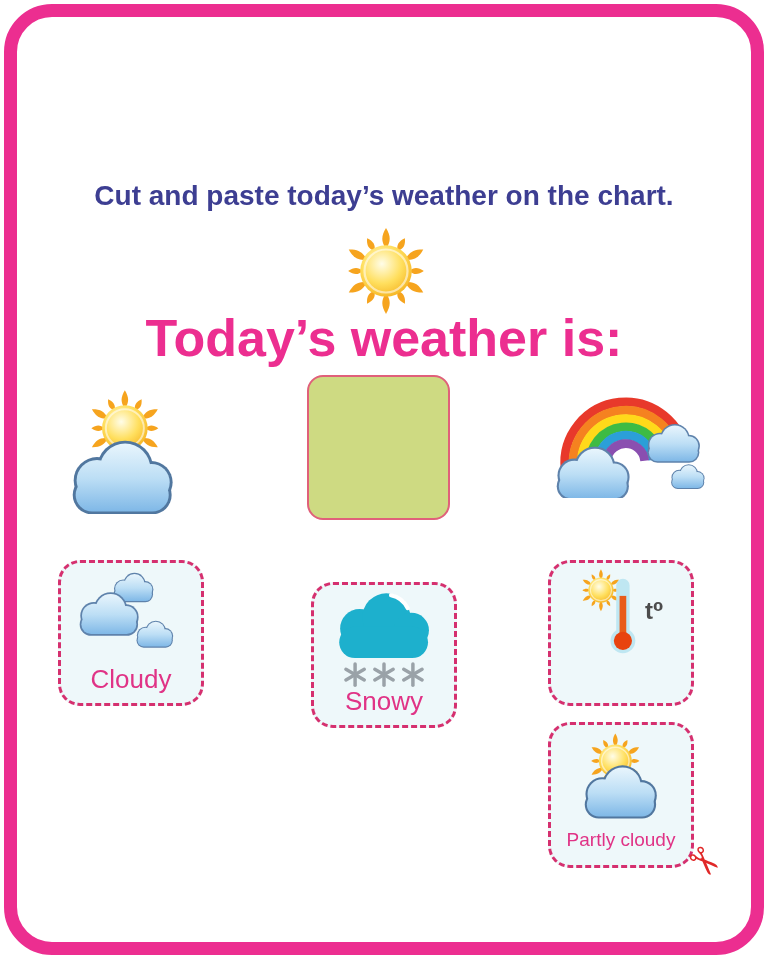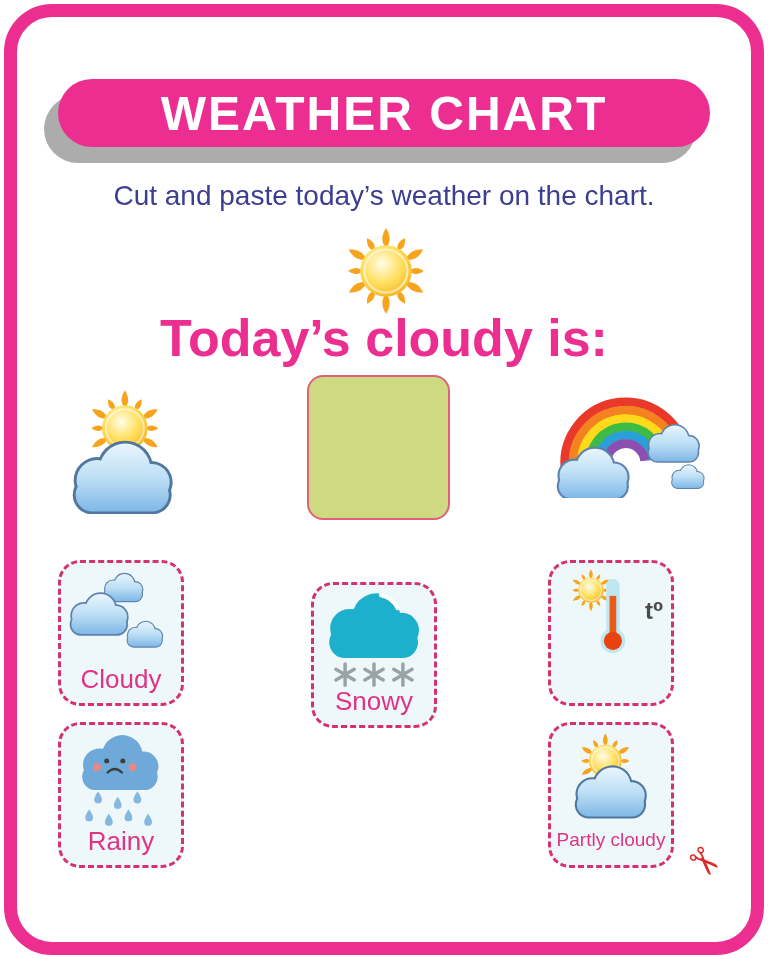--- a/index.html
+++ b/index.html
@@ -9,33 +9,33 @@
   .frame { position:absolute; left:4px; top:4px; right:4px; bottom:4px;
            border:13px solid #ec2e90; border-radius:48px; pointer-events:none; }
 
   .banner { position:absolute; left:58px; top:79px; width:652px; height:68px;
             background:#ec2e90; border-radius:36px;
             box-shadow:-14px 16px 0 #acacac;
             display:flex; align-items:center; justify-content:center; }
   .banner .title { color:#ffffff; font-weight:bold; font-size:48px; letter-spacing:2px; }
 
   .instruction { position:absolute; left:0; top:180px; width:768px; text-align:center;
-                 color:#3d3e92; font-weight:normal; font-size:28px; }
+                 color:#3d3e92; font-weight:bold; font-size:28px; }
 
   .sun-top { position:absolute; left:343px; top:228px; }
 
   .heading { position:absolute; left:0; top:308px; width:768px; text-align:center;
              color:#ec2e90; font-weight:bold; font-size:52px; }
 
   .deco-left { position:absolute; left:64px; top:388px; }
   .paste-box { position:absolute; left:307px; top:375px; width:143px; height:145px;
                background:#ceda82; border:2px solid #e0607a; border-radius:16px; }
   .deco-rainbow { position:absolute; left:548px; top:388px; }
 
-  .card { position:absolute; width:126px; height:146px; background:#eef8fa;
+  .card { position:absolute; width:146px; height:146px; background:#eef8fa;
           border:3px dashed #d5306f; border-radius:22px; }
   .card .icon-wrap { position:absolute; left:0; top:0; width:100%; height:104px;
                      display:flex; align-items:center; justify-content:center; }
   .card .label { position:absolute; left:0; bottom:8px; width:100%; text-align:center;
                  color:#e03386; font-weight:normal; font-size:26px; }
   .card .label.small { font-size:19px; bottom:14px; }
   .r1 { top:560px; } .r2 { top:722px; }
   .c1 { left:58px; } .c2 { left:311px;margin-top:22px; } .c3 { left:548px; }
 
   .t0 { position:absolute; left:94px; top:34px; color:#4c4c4c; font-weight:bold; font-size:24px; }
@@ -92,31 +92,28 @@
       </g>
       <circle cx="50" cy="50" r="30" fill="url(#gSun)"></circle>
       <circle cx="50" cy="50" r="25" fill="none" stroke="#ffffff" stroke-opacity="0.55" stroke-width="2.6"></circle>
     </g>
   </defs>
 </svg>
 
 <div class="page">
   <div class="frame"></div>
 
-  <div class="banner">
-    <div class="title">WEATHER CHART</div>
-  </div>
 
   <div class="instruction">Cut and paste today’s weather on the chart.</div>
 
   <svg class="sun-top" width="86" height="86" viewBox="0 0 100 100">
     <use href="#sunFlame"></use>
   </svg>
 
-  <div class="heading">Today’s cloudy is:</div>
+  <div class="heading">Today’s weather is:</div>
 
   <svg class="deco-left" width="116" height="126" viewBox="0 0 122 132">
     <use href="#sunFlame" transform="translate(24,2) scale(0.8)"></use>
     <g transform="translate(0,50) scale(1.02)">
       <use href="#cloudGeoO" fill="#51779f"></use>
       <use href="#cloudGeo" fill="url(#gCloud)"></use>
     </g>
   </svg>
 
   <div class="paste-box"></div>
@@ -187,42 +184,20 @@
         <use href="#sunFlame" transform="translate(2,2) scale(0.44)"></use>
         <rect x="40" y="12" width="14" height="60" rx="7" fill="#bfe7f2"></rect>
         <circle cx="47" cy="77" r="13" fill="#bfe7f2"></circle>
         <rect x="43.5" y="30" width="7" height="46" fill="#e85c1a"></rect>
         <circle cx="47" cy="77" r="9.5" fill="#e8430f"></circle>
       </svg>
       <span class="t0">t⁰</span>
     </div>
   </div>
 
-  <div class="card r2 c1">
-    <div class="icon-wrap">
-      <svg width="100" height="106" viewBox="0 0 112 112">
-        <use href="#cloudGeo" fill="#6fa9da" transform="translate(2,2) scale(0.88)"></use>
-        <circle cx="40" cy="38" r="2.8" fill="#3d3d3d"></circle>
-        <circle cx="58" cy="38" r="2.8" fill="#3d3d3d"></circle>
-        <path d="M41 51 Q49 43 57 51" stroke="#3d3d3d" stroke-width="2.6" fill="none" stroke-linecap="round"></path>
-        <circle cx="29" cy="45" r="4.4" fill="#e98787"></circle>
-        <circle cx="69" cy="45" r="4.4" fill="#e98787"></circle>
-        <g fill="#85b8e1">
-          <path d="M7 0 C7 0 14 10 14 15 A7 7 0 1 1 0 15 C0 10 7 0 7 0 Z" transform="translate(26,72) scale(0.62)"></path>
-          <path d="M7 0 C7 0 14 10 14 15 A7 7 0 1 1 0 15 C0 10 7 0 7 0 Z" transform="translate(48,78) scale(0.62)"></path>
-          <path d="M7 0 C7 0 14 10 14 15 A7 7 0 1 1 0 15 C0 10 7 0 7 0 Z" transform="translate(70,72) scale(0.62)"></path>
-          <path d="M7 0 C7 0 14 10 14 15 A7 7 0 1 1 0 15 C0 10 7 0 7 0 Z" transform="translate(16,92) scale(0.62)"></path>
-          <path d="M7 0 C7 0 14 10 14 15 A7 7 0 1 1 0 15 C0 10 7 0 7 0 Z" transform="translate(38,97) scale(0.62)"></path>
-          <path d="M7 0 C7 0 14 10 14 15 A7 7 0 1 1 0 15 C0 10 7 0 7 0 Z" transform="translate(60,92) scale(0.62)"></path>
-          <path d="M7 0 C7 0 14 10 14 15 A7 7 0 1 1 0 15 C0 10 7 0 7 0 Z" transform="translate(82,97) scale(0.62)"></path>
-        </g>
-      </svg>
-    </div>
-    <div class="label">Rainy</div>
-  </div>
 
 
   <div class="card r2 c3">
     <div class="icon-wrap">
       <svg width="104" height="92" viewBox="0 0 110 92">
         <use href="#sunFlame" transform="translate(20,0) scale(0.58)"></use>
         <g transform="translate(10,30) scale(0.74)">
           <use href="#cloudGeoO" fill="#51779f"></use>
           <use href="#cloudGeo" fill="url(#gCloud)"></use>
         </g>

